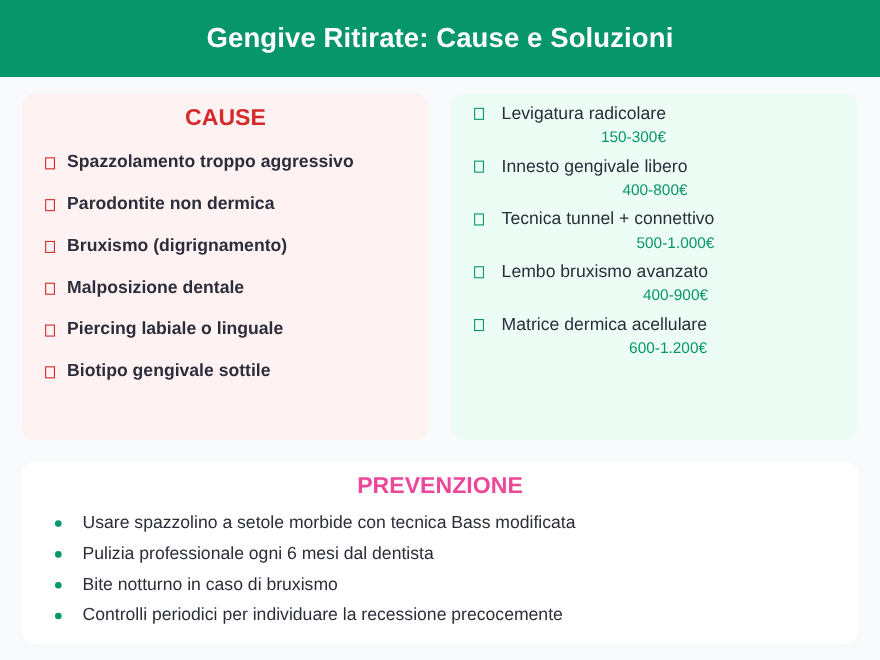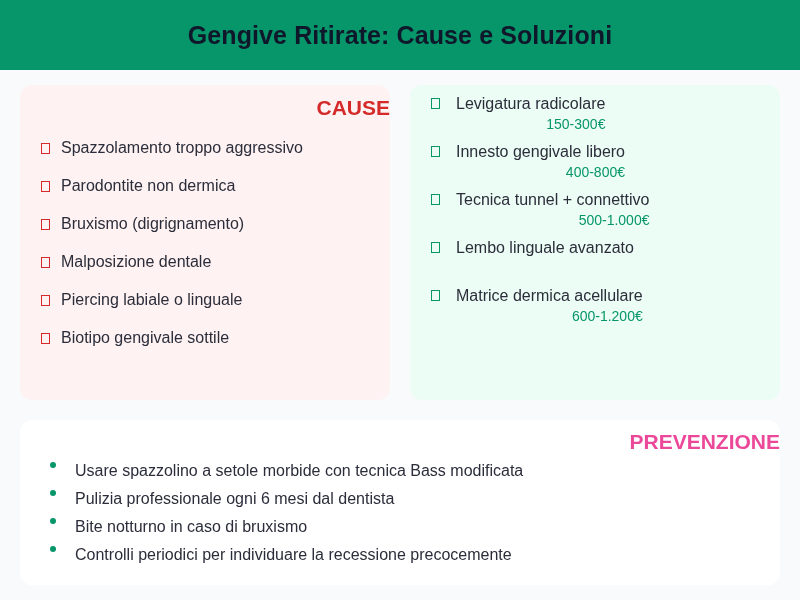--- a/index.html
+++ b/index.html
@@ -9,63 +9,63 @@
       font-family: "Liberation Sans", sans-serif;
       color: #1f2937;
       position: relative;
     }
     .header {
       position: absolute; left: 0; top: 0; width: 800px; height: 70px;
       background: #07956a;
       display: flex; align-items: center; justify-content: center;
     }
     .header h1 {
-      color: #0f172a; font-size: 25px; font-weight: bold; letter-spacing: 0.1px;
+      color: #ffffff; font-size: 25px; font-weight: bold; letter-spacing: 0.1px;
     }
     .panel {
       position: absolute; border-radius: 12px;
     }
     .panel-cause {
       left: 20px; top: 85px; width: 370px; height: 315px; background: #fef2f2;
     }
     .panel-sol {
       left: 410px; top: 85px; width: 370px; height: 315px; background: #ecfdf5;
     }
     .panel-prev {
       left: 20px; top: 420px; width: 760px; height: 165px; background: #ffffff;
     }
     .panel h2 {
-      text-align: right; font-size: 21px; font-weight: bold; margin-top: 11px;
+      text-align: center; font-size: 21px; font-weight: bold; margin-top: 11px;
     }
     .panel-cause h2 { color: #d42a2a; }
     .panel-sol h2 { color: #07956a; }
     .panel-prev h2 { color: #ec4899; margin-top: 10px; }
 
-    .cause-list { list-style: none; margin-top: 9px; padding-left: 21px; }
+    .cause-list { list-style: none; margin-top: 9px; padding-left: 21px; font-weight: bold; }
     .cause-list li {
       display: flex; align-items: center; height: 38px; font-size: 16px; color: #2b2d3a;
     }
     .box {
       display: inline-block; width: 9px; height: 11px; border: 1.5px solid #d42a2a;
       margin-right: 11px;
     }
     .sol-list { list-style: none; margin-top: 9px; padding-left: 21px; text-align: right; }
     .sol-list li {
       display: flex; align-items: flex-start; height: 48px;
     }
     .sol-list .box {
       border-color: #07956a; margin-top: 4px; margin-right: 16px;
     }
     .sol-text { display: flex; flex-direction: column; }
     .sol-name { font-size: 16px; color: #2b2d3a; line-height: 20px; }
     .sol-price { font-size: 14px; font-weight: normal; color: #07956a; line-height: 20px; }
 
     .prev-list { list-style: none; margin-top: 8px; padding-left: 30px; }
     .prev-list li {
-      display: flex; height: 28px; font-size: 16px; color: #2b2d3a;
+      display: flex; align-items: center; height: 28px; font-size: 16px; color: #2b2d3a;
     }
     .dot {
       display: inline-block; width: 6px; height: 6px; border-radius: 50%;
       background: #07956a; margin-right: 19px;
     }
   </style>
 </head>
 <body>
 
 <div class="header">
@@ -121,21 +121,22 @@
     <li>
       <span class="box"></span>
       <span class="sol-text">
         <span class="sol-name">Tecnica tunnel + connettivo</span>
         <span class="sol-price">500-1.000€</span>
       </span>
     </li>
     <li>
       <span class="box"></span>
       <span class="sol-text">
-        <span class="sol-name">Lembo linguale avanzato</span>
+        <span class="sol-name">Lembo bruxismo avanzato</span>
+        <span class="sol-price">400-900€</span>
       </span>
     </li>
     <li>
       <span class="box"></span>
       <span class="sol-text">
         <span class="sol-name">Matrice dermica acellulare</span>
         <span class="sol-price">600-1.200€</span>
       </span>
     </li>
   </ul>

